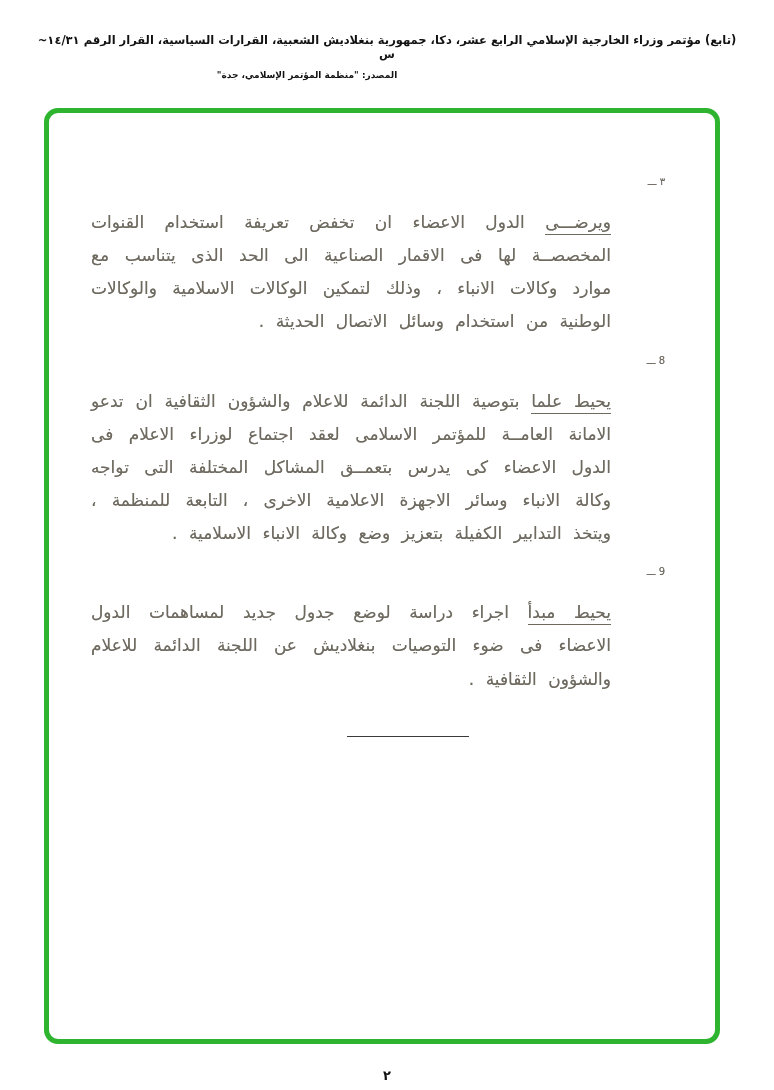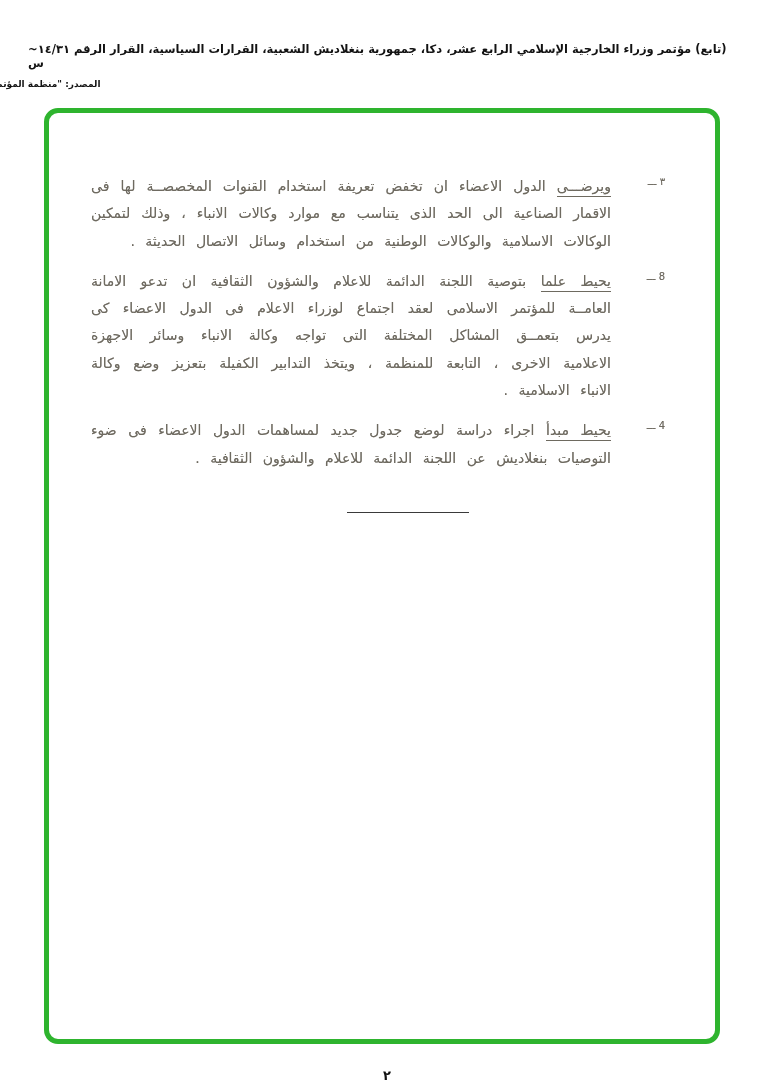--- a/index.html
+++ b/index.html
@@ -16,25 +16,25 @@
     position: relative;
     width: 774px;
     height: 1090px;
     background: #ffffff;
     overflow: hidden;
   }
 
   
   .header {
     position: absolute;
-    top: 42px;
+    top: 33px;
     left: 0;
     right: 0;
     direction: rtl;
-    text-align: left;
+    text-align: center;
     color: #121212;
   }
   .header-line1 {
     font-size: 11.5px;
     font-weight: bold;
     padding: 0 28px;
   }
   .header-line2 {
     margin-top: 9px;
     font-size: 9px;
@@ -67,24 +67,25 @@
     margin-bottom: 13px;
   }
   .item-marker {
     flex: 0 0 54px;
     font-size: 10px;
     padding-top: 3px;
     white-space: nowrap;
   }
   .item-text {
     flex: 1;
-    font-size: 14px;
+    font-size: 17px;
     line-height: 1.95;
     text-align: justify;
     word-spacing: 6px;
+    margin-top: 33px;
   }
   .lead {
     border-bottom: 1px solid currentColor;
     padding-bottom: 2px;
   }
 
   .divider {
     width: 122px;
     height: 0;
     border-top: 1.5px solid #3a3a3a;
@@ -125,21 +126,21 @@
       </div>
 
       <div class="item">
         <div class="item-marker">8 ـــ</div>
         <div class="item-text">
           <span class="lead">يحيط علما</span><span> بتوصية اللجنة الدائمة للاعلام والشؤون الثقافية ان تدعو الامانة العامــة للمؤتمر الاسلامى لعقد اجتماع لوزراء الاعلام فى الدول الاعضاء كى يدرس بتعمــق المشاكل المختلفة التى تواجه وكالة الانباء وسائر الاجهزة الاعلامية الاخرى ، التابعة للمنظمة ، ويتخذ التدابير الكفيلة بتعزيز وضع وكالة الانباء الاسلامية .</span>
         </div>
       </div>
 
       <div class="item">
-        <div class="item-marker">4 ـــ</div>
+        <div class="item-marker">9 ـــ</div>
         <div class="item-text">
           <span class="lead">يحيط مبدأ</span><span> اجراء دراسة لوضع جدول جديد لمساهمات الدول الاعضاء فى ضوء التوصيات بنغلاديش عن اللجنة الدائمة للاعلام والشؤون الثقافية .</span>
         </div>
       </div>
 
       <div class="divider"></div>
 
     </div>
   </div>
 

